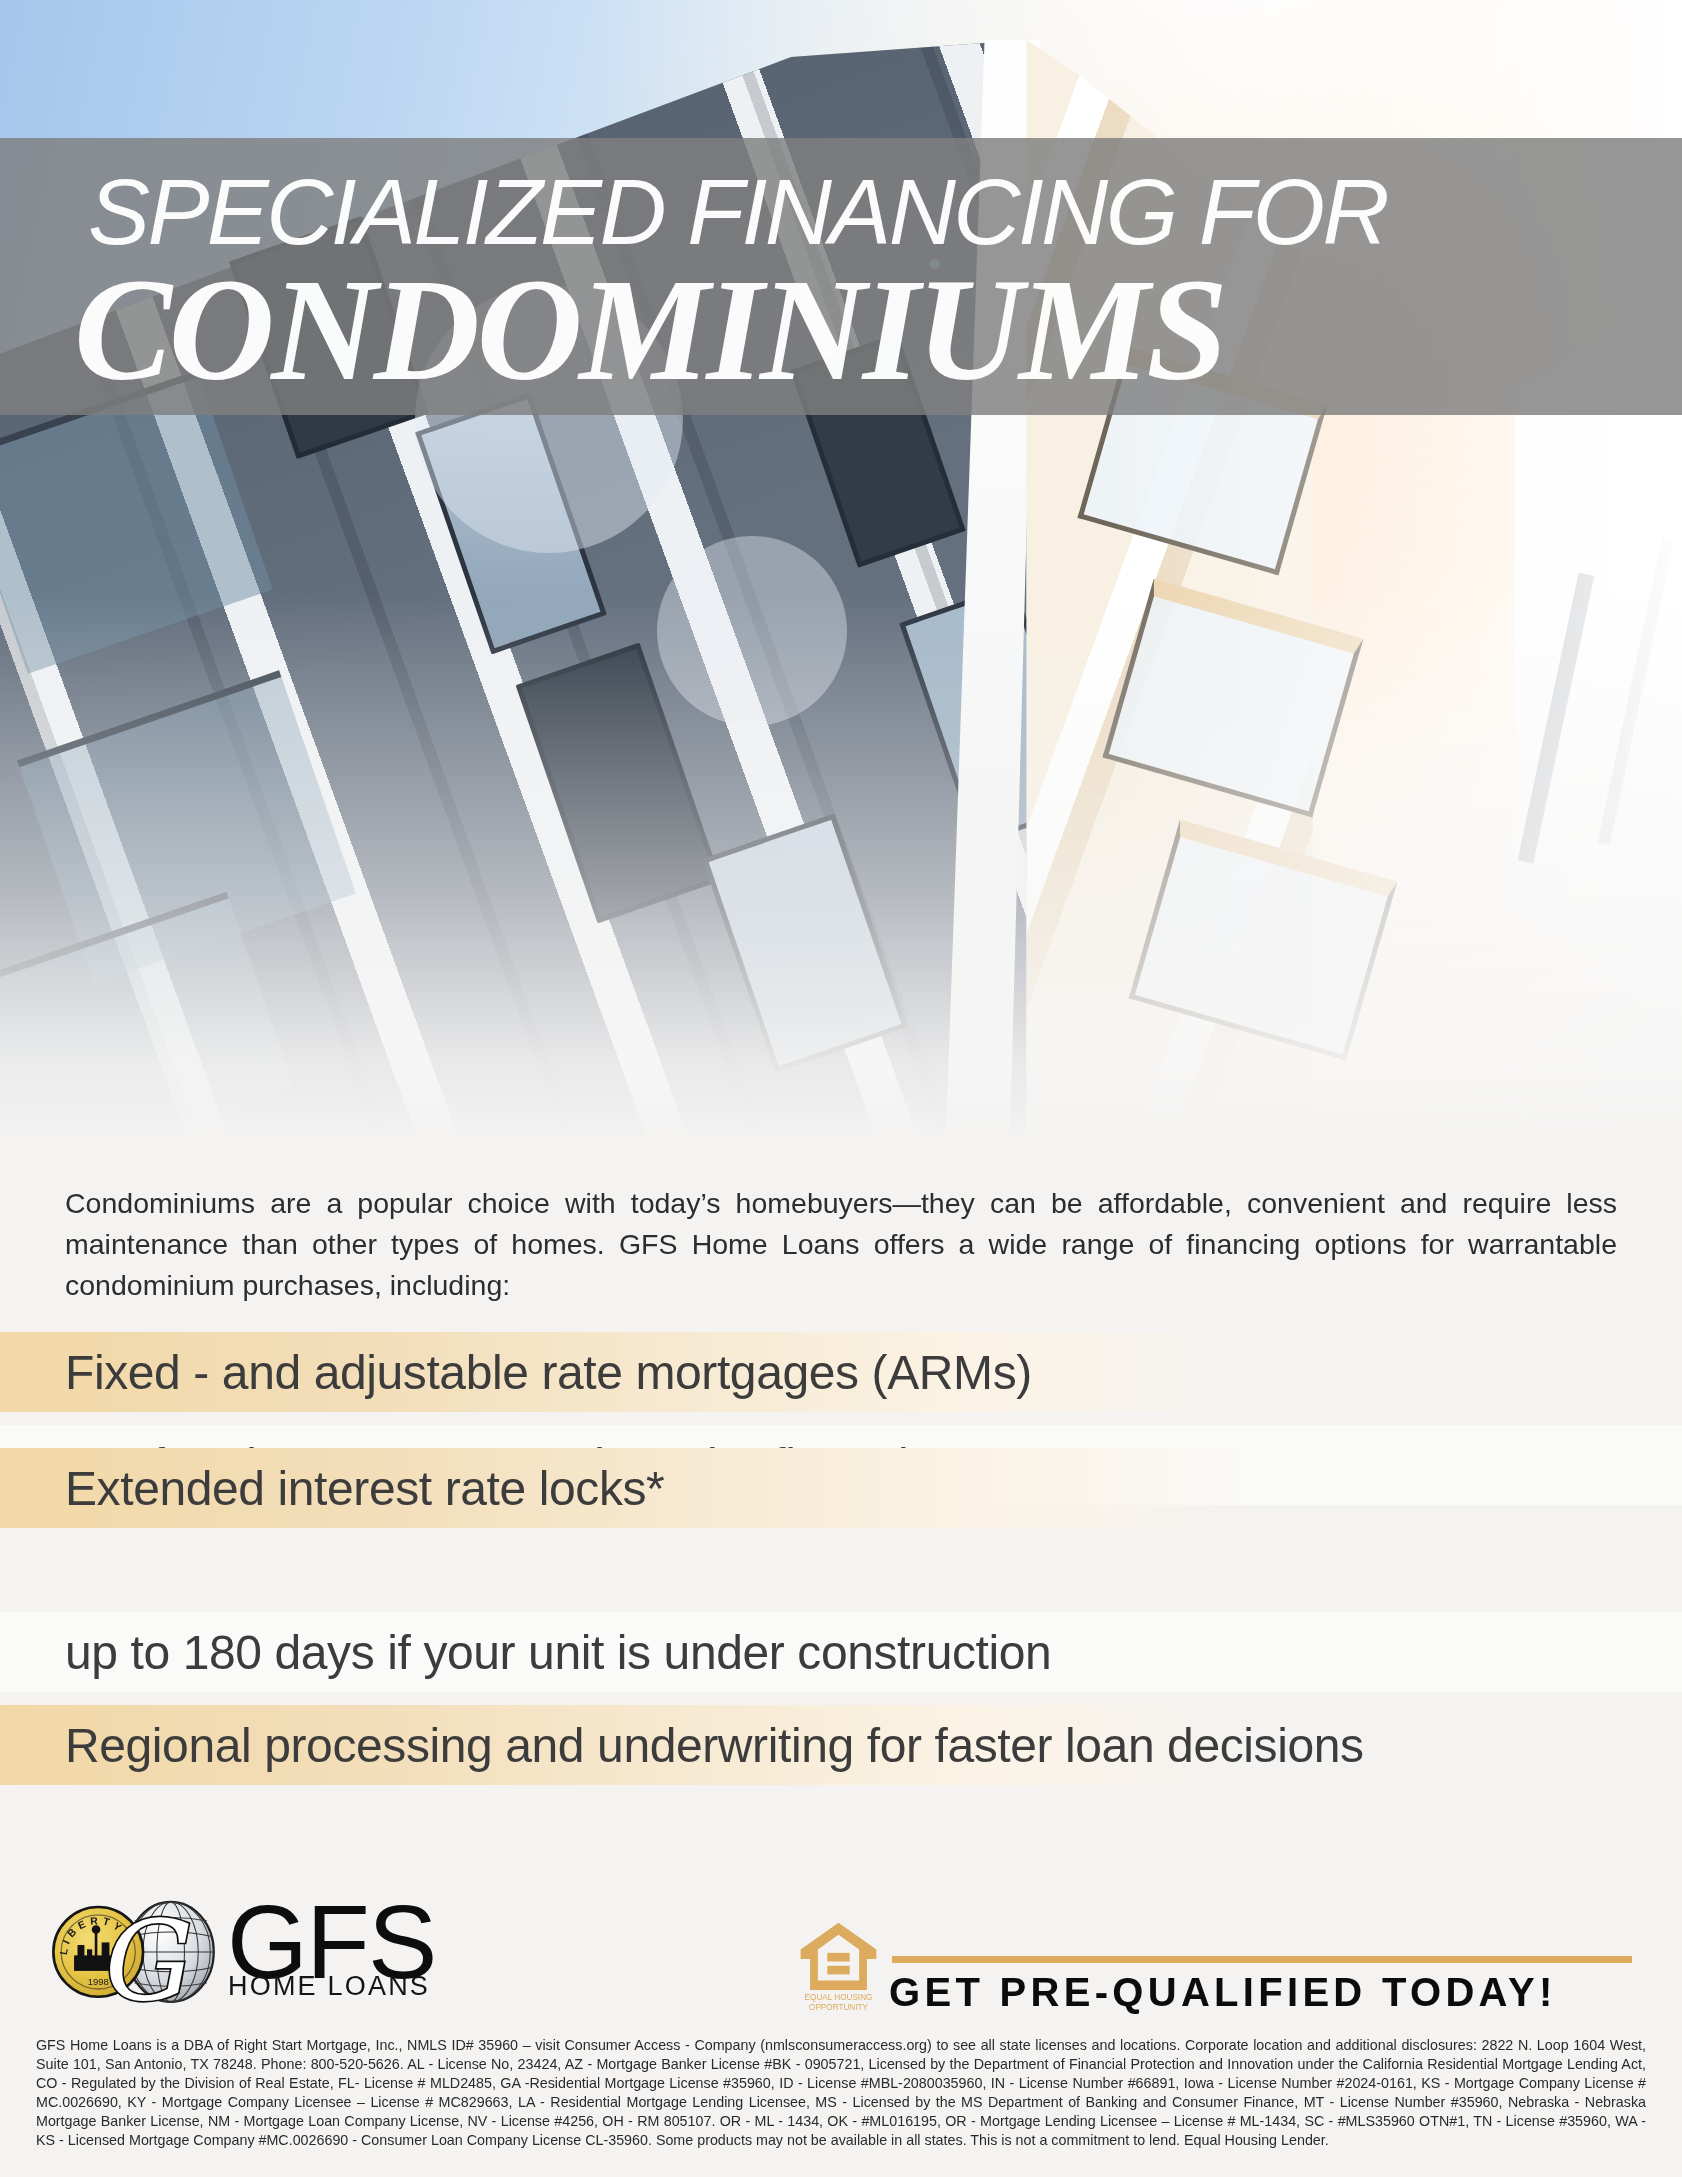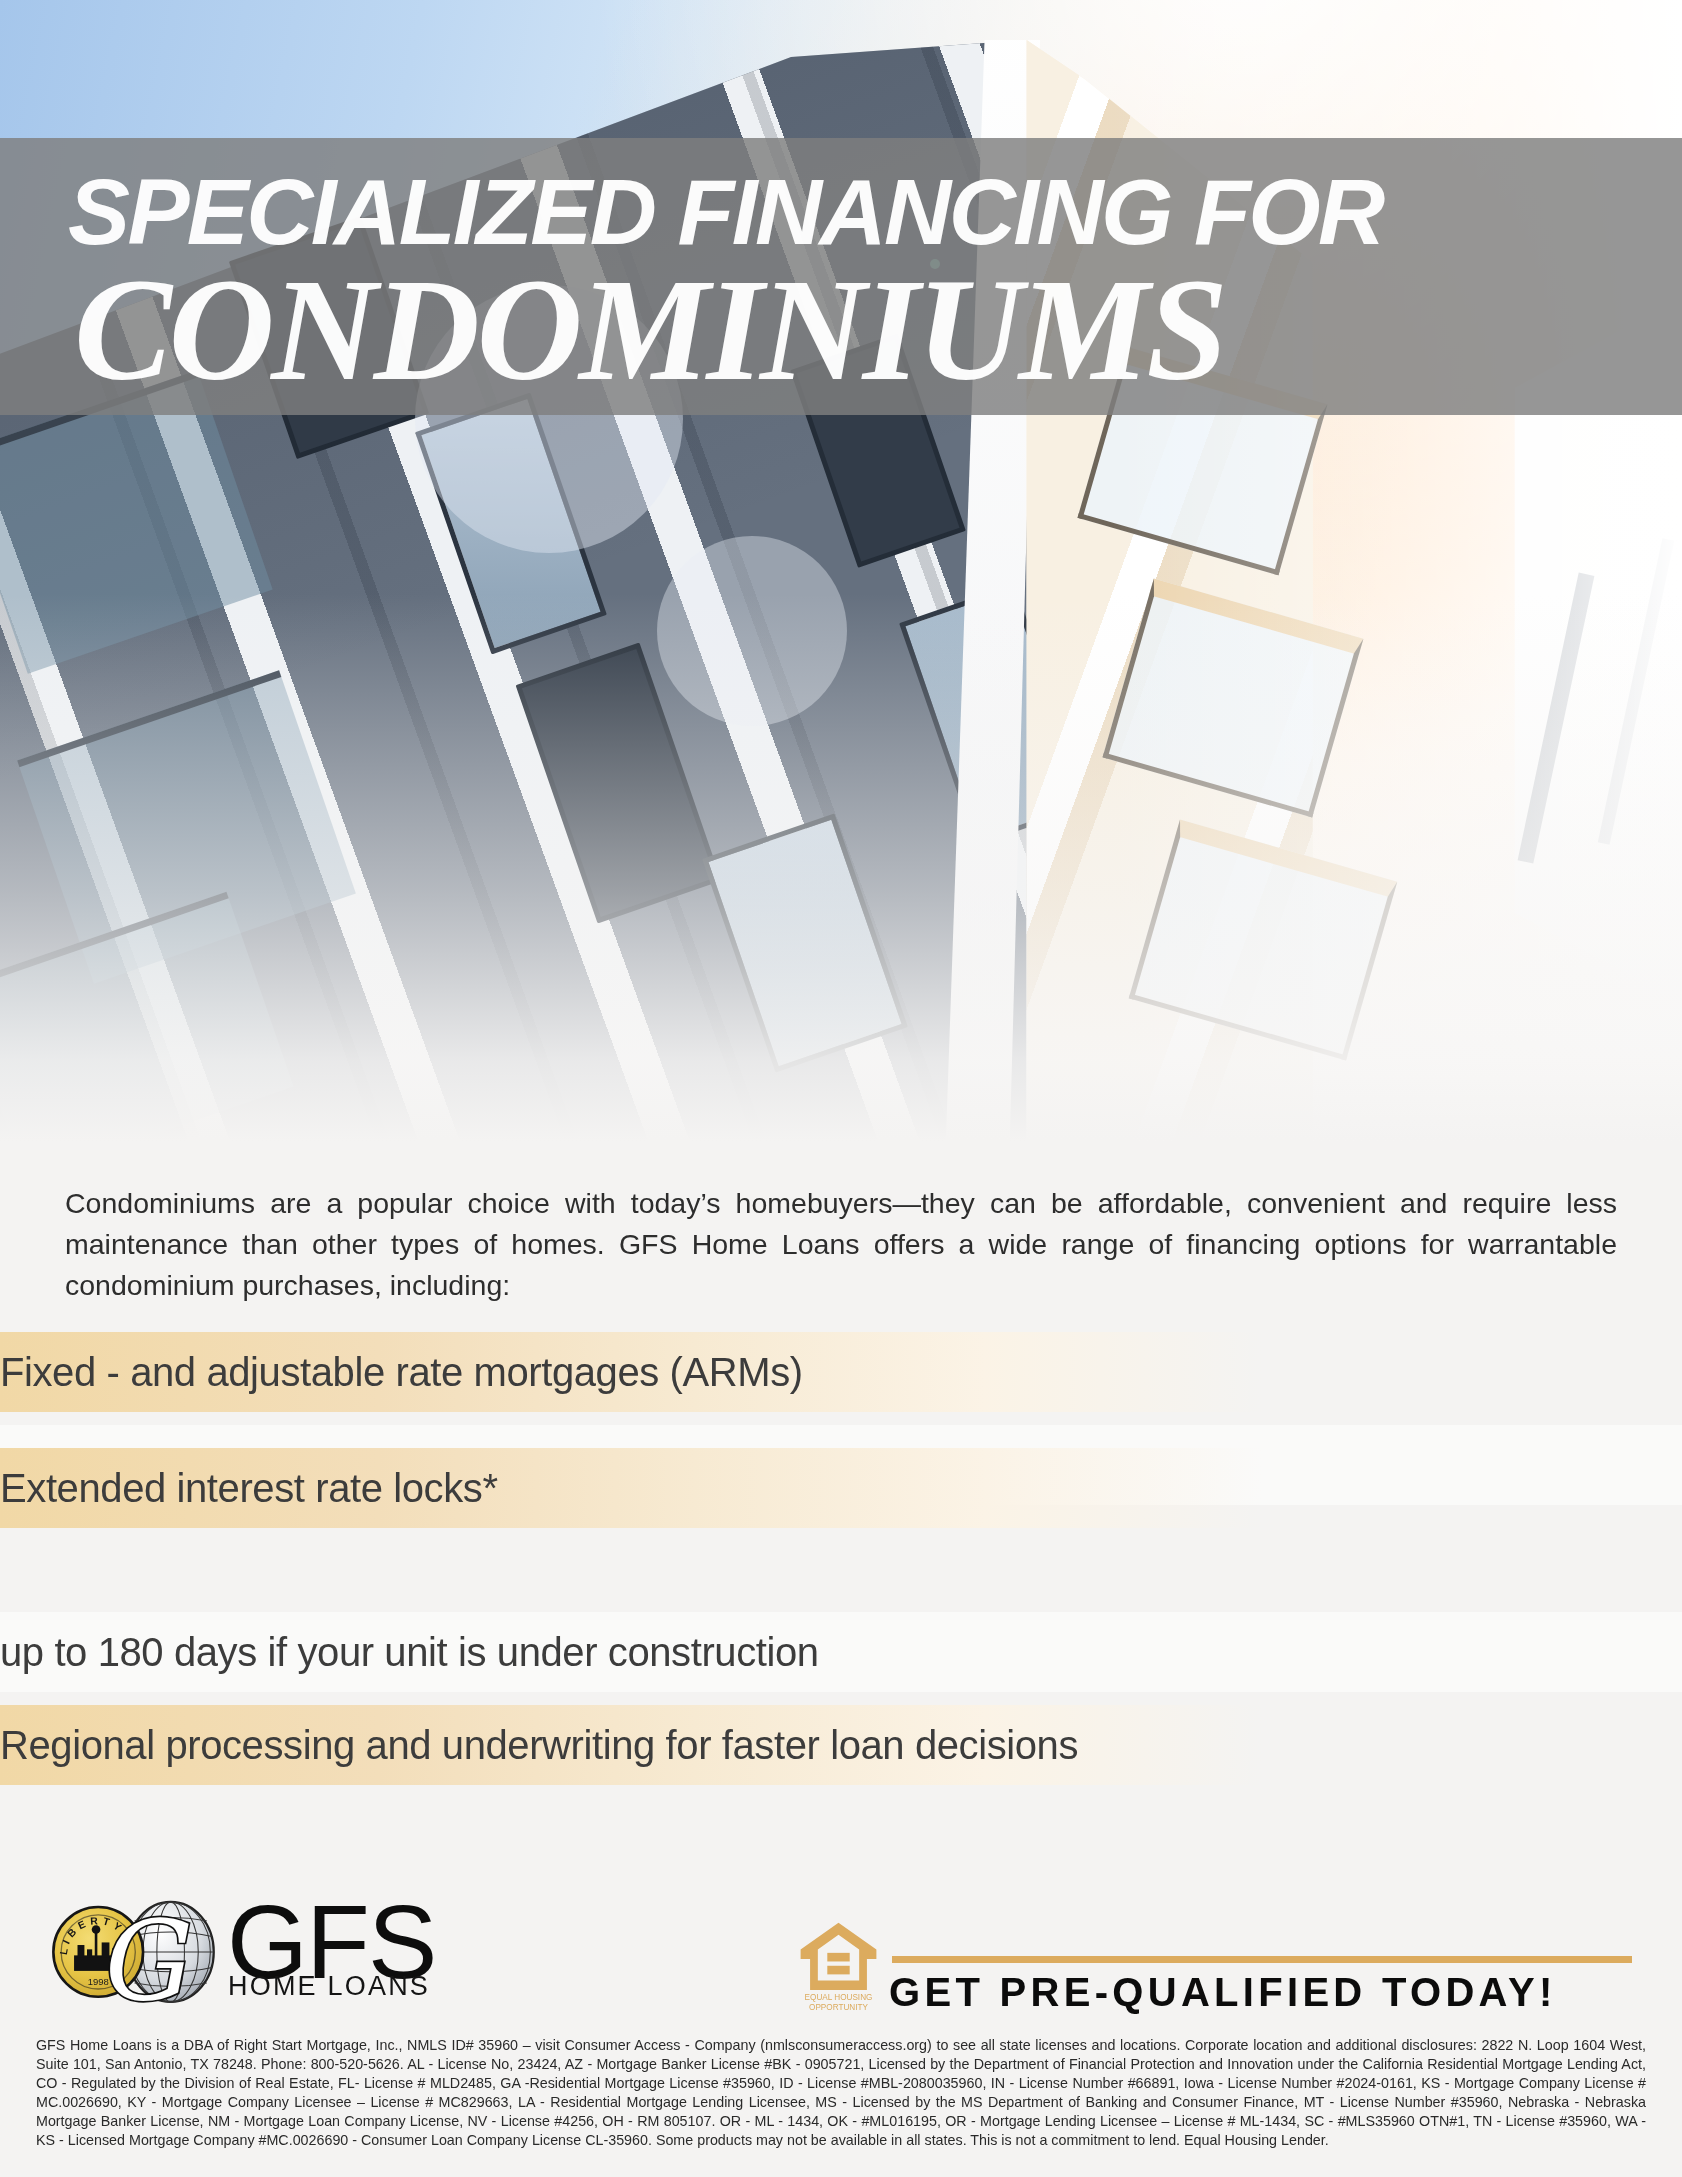--- a/index.html
+++ b/index.html
@@ -55,32 +55,32 @@
   .flare2{left:657px;top:536px;width:190px;height:190px;border-radius:50%;background:rgba(233,238,246,0.40);}
   .flare-dot1{left:731px;top:336px;width:14px;height:14px;border-radius:50%;background:rgba(120,212,190,0.85);}
   .flare-dot2{left:930px;top:259px;width:10.4px;height:10.4px;border-radius:50%;background:rgba(140,220,200,0.8);}
   .right-wash{left:0;top:0;width:100%;height:100%;
     background:linear-gradient(270deg,#ffffff 0%,rgba(255,255,255,0.65) 10%,rgba(255,255,255,0) 34%);}
   .bottom-fade{left:0;top:0;width:100%;height:100%;
     background:linear-gradient(180deg,rgba(244,243,242,0) 52%,rgba(246,245,244,0.55) 78%,rgba(247,246,245,0.9) 93%,#f4f3f2 100%);}
 
   
   .banner{left:0;top:138px;width:1683px;height:277px;background:rgba(127,127,127,0.82);}
-  .title1{left:68px;top:166px;font-size:93px;font-weight:bold;font-style:italic;
+  .title1{left:88px;top:166px;font-size:93px;font-weight:normal;font-style:italic;
     letter-spacing:-2.6px;color:rgba(255,255,255,0.97);line-height:1;white-space:nowrap;}
   .title2{left:74px;top:256px;font-size:147px;font-weight:bold;font-style:italic;
     letter-spacing:-3.5px;color:rgba(255,255,255,0.97);line-height:1;white-space:nowrap;font-family:Liberation Serif, serif;}
 
   
   .intro{left:65px;top:1183px;width:1552px;font-size:28.5px;line-height:41px;color:#2d2d2d;
     text-align:justify;}
 
   
-  .frow{left:0;height:80px;display:flex;align-items:center;box-sizing:border-box;
-    font-size:40px;letter-spacing:-0.4px;color:#3c3c3c;white-space:nowrap;}
+  .frow{left:0;height:80px;display:flex;align-items:center;padding-left:65px;box-sizing:border-box;
+    font-size:48px;letter-spacing:-0.4px;color:#3c3c3c;white-space:nowrap;}
   .frow.tan{width:1262px;
     background:linear-gradient(90deg,#f1d8a6 0%,#f3deba 30%,#f7ead2 55%,#fbf3e6 78%,rgba(252,247,238,0) 100%);}
   .frow.plain{width:1683px;background:#fafaf9;text-align:right;}
   .fr1{top:1332px;} .fr2{top:1425px;} .fr3{top:1448px;} .fr4{top:1612px;} .fr5{top:1705px;}
 
   
   .gfs-logo-svg{left:48px;top:1895px;}
   .brand{left:227px;top:1890px;font-size:104px;font-weight:normal;letter-spacing:-1.7px;color:#0d0d0d;line-height:1;}
   .brand-sub{left:228px;top:1973px;font-size:27px;letter-spacing:2.2px;color:#141414;line-height:1;}
   .eho-svg{left:797px;top:1921px;}

